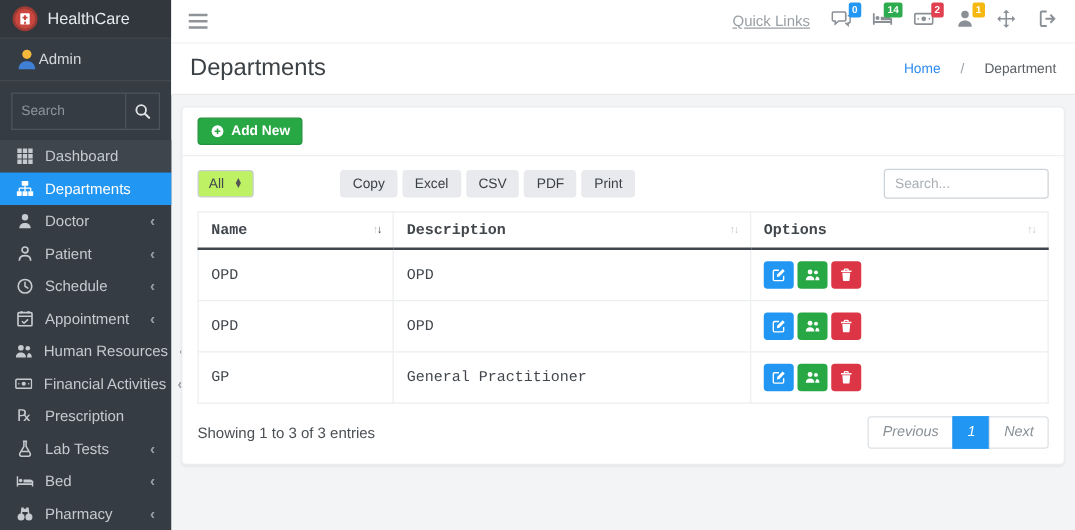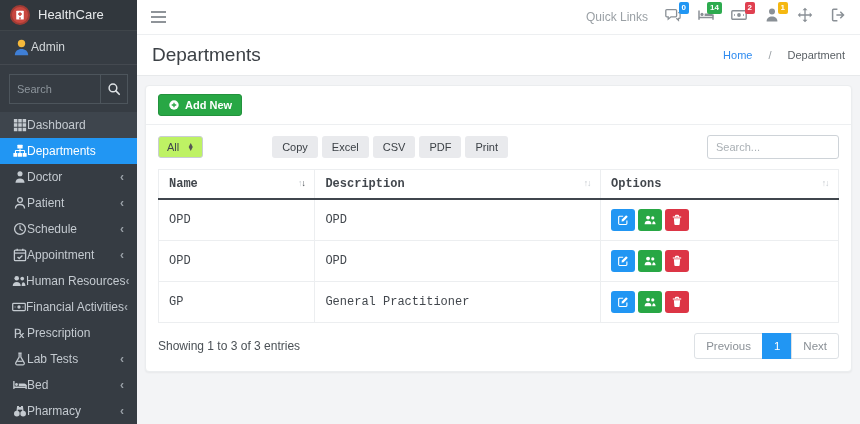--- a/index.html
+++ b/index.html
@@ -22,38 +22,38 @@
                border-bottom:1px solid rgba(255,255,255,.07); }
   .admin-row svg { width:19px; height:19px; }
   .admin-name { color:#d4d8db; font-size:12px; }
   .side-search { margin:9px 9px 8px 9px; height:32px; border:1px solid #4d555c; display:flex; }
   .side-search input { flex:1; min-width:0; background:transparent; border:none; outline:none;
                        color:#cfd4d8; font-size:11px; padding:0 7px; font-family:inherit; }
   .side-search input::placeholder { color:#8d959c; }
   .side-search .search-btn { width:27px; border-left:1px solid #4d555c; display:flex; align-items:center;
                              justify-content:center; color:#dfe3e6; cursor:pointer; }
   .menu { display:flex; flex-direction:column; }
-  .s-item { height:26px; display:flex; align-items:center; padding:0 10px 0 12px;
+  .s-item { height:26px; display:flex; align-items:center; gap:9px; padding:0 10px 0 12px;
             color:#c4cad0; font-size:12px; cursor:pointer; }
   .s-item .s-ic { width:15px; display:flex; justify-content:center; color:#c4cad0; }
   .s-item .s-lbl { flex:1; white-space:nowrap; }
   .s-item .chev { color:#9aa1a8; font-size:12px; font-weight:bold; padding-right:3px; }
   .s-item.highlight { background:#3e454d; }
   .s-item.active { background:#2196f3; color:#fff; }
   .s-item.active .s-ic { color:#fff; }
   .rx-glyph { font-family:"DejaVu Sans", sans-serif; font-size:13px; line-height:1; }
 
   
   .main { flex:1; display:flex; flex-direction:column; min-width:0; }
   .navbar { height:35px; background:#fff; border-bottom:1px solid #edeff1; display:flex;
             align-items:center; padding:0 14px; }
   .hamburger { display:flex; flex-direction:column; gap:3px; cursor:pointer; }
   .hamburger i { width:15px; height:2px; background:#8f9499; display:block; }
   .nav-right { margin-left:auto; display:flex; align-items:center; gap:17px; }
-  .quick-links { font-size:12px; color:#9aa0a5; cursor:pointer; }
+  .quick-links { font-size:12px; color:#9aa0a5; cursor:pointer;text-decoration:underline; }
   .nav-ic { position:relative; color:#8a9096; cursor:pointer; }
   .nav-ic svg { width:16px; height:16px; }
   .badge { position:absolute; top:-5px; right:-8px; font-size:8px; line-height:1; color:#fff;
            padding:2px 3px; border-radius:2px; font-weight:bold; }
   .b-blue { background:#2196f3; } .b-green { background:#2dab4f; }
   .b-red { background:#e04050; } .b-yellow { background:#f5b811; }
 
   .title-band { height:41px; background:#fff; border-bottom:1px solid #e7e9eb; display:flex;
                 align-items:center; justify-content:space-between; padding:0 15px; }
   .page-title { font-size:19px; font-weight:500; color:#3c4146; }
@@ -95,21 +95,21 @@
   .actions { display:flex; gap:3px; }
   .act-btn { width:24px; height:22px; border-radius:3px; border:none; display:flex; align-items:center;
              justify-content:center; color:#fff; cursor:pointer; }
   .act-btn svg { width:12px; height:12px; }
   .a-edit { background:#2196f3; } .a-users { background:#28a745; } .a-del { background:#dc3545; }
 
   .table-footer { display:flex; align-items:center; justify-content:space-between; margin-top:10px; }
   .tf-info { font-size:12px; color:#4a5055; }
   .pagination { display:flex; }
   .pg { border:1px solid #dde1e5; background:#fff; padding:6px 11px; font-size:11.5px; color:#8a9096;
-        cursor:pointer; margin-left:-1px; font-family:inherit; }
+        cursor:pointer; margin-left:-1px; font-family:inherit;font-style:italic; }
   .pg:first-child { border-radius:3px 0 0 3px; margin-left:0; }
   .pg:last-child { border-radius:0 3px 3px 0; }
   .pg.active { background:#2196f3; border-color:#2196f3; color:#fff; }
 </style>
 </head>
 <body>
 
 <svg width="0" height="0" style="position:absolute">
   <defs>
     <symbol id="i-hospital" viewBox="0 0 16 16">

